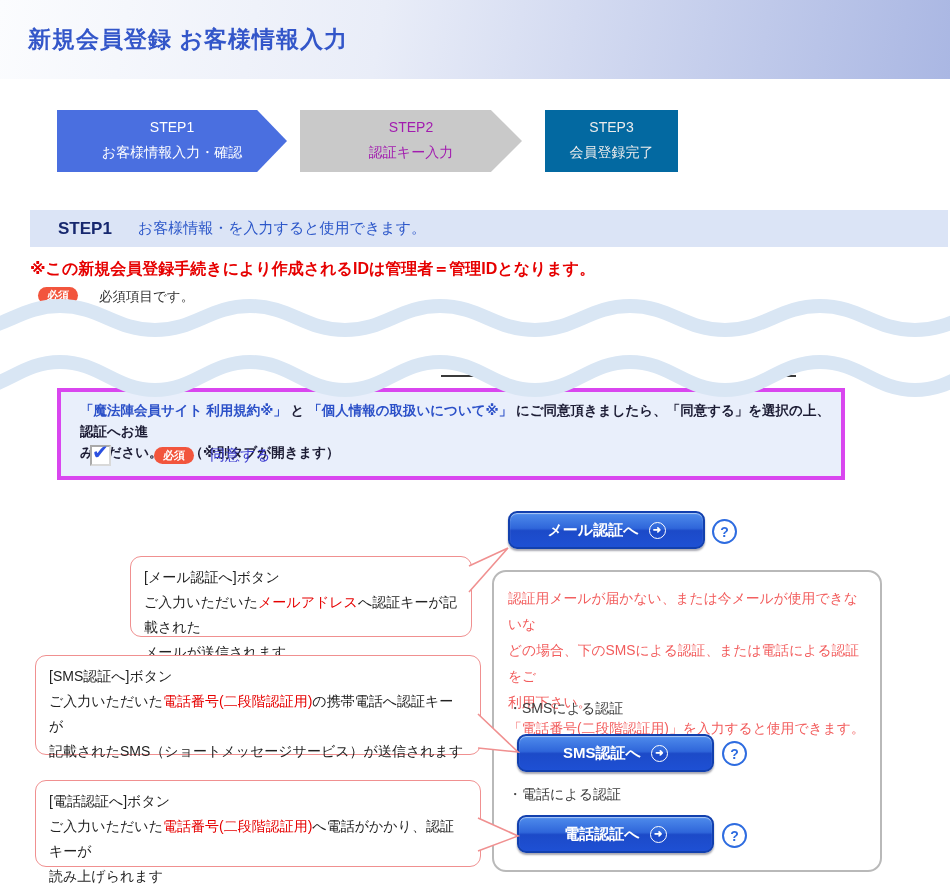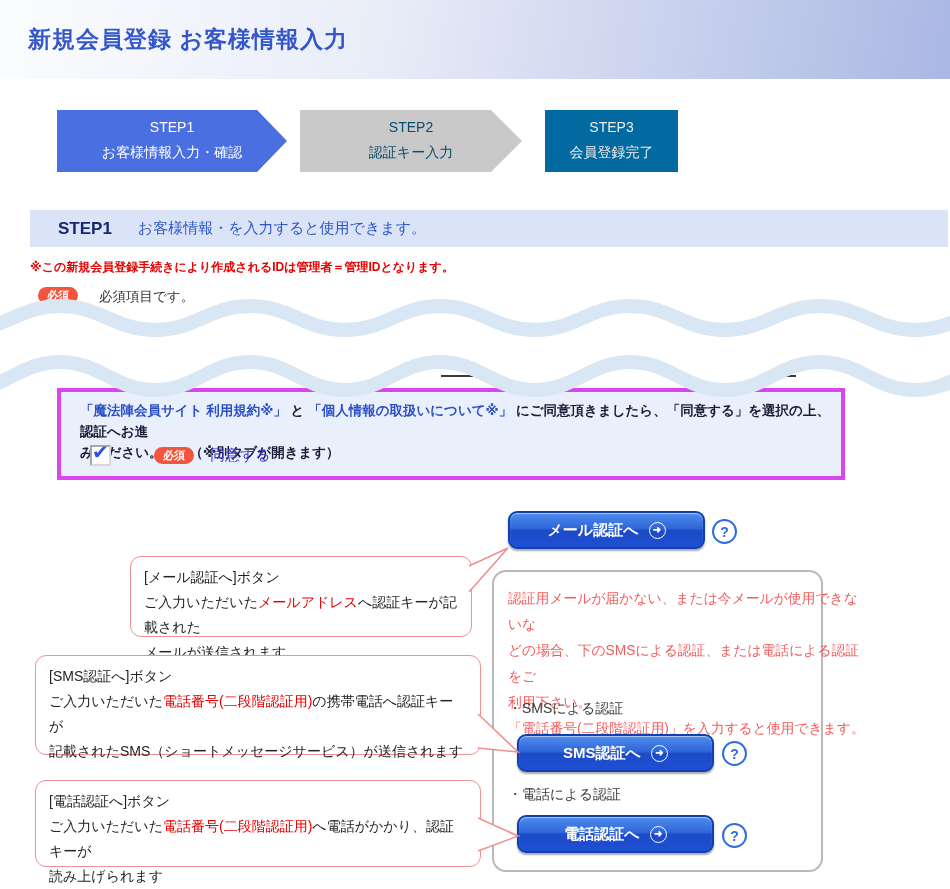--- a/index.html
+++ b/index.html
@@ -11,31 +11,31 @@
     background:linear-gradient(100deg,#fbfcfe 0%,#e9edf8 40%,#aab7e3 100%);}
   .page-title{position:absolute;left:28px;top:24px;font-size:23px;font-weight:bold;
     color:#3356c9;letter-spacing:1px;}
 
   
   .step{position:absolute;top:110px;height:62px;color:#fff;text-align:center;}
   .step .l1{margin-top:9px;font-size:14px;}
   .step .l2{margin-top:9px;font-size:14px;}
   .step1{left:57px;width:230px;background:#4a6fe0;
     clip-path:polygon(0 0,87% 0,100% 50%,87% 100%,0 100%);}
-  .step2{left:300px;width:222px;background:#c9c9c9;color:#0c4a6e;
+  .step2{left:300px;width:222px;background:#c9c9c9;color:#a21caf;
     clip-path:polygon(0 0,86% 0,100% 50%,86% 100%,0 100%);}
   .step3{left:545px;width:133px;background:#0369a1;color:#ececec;}
 
   
   .section-bar{position:absolute;left:30px;top:210px;width:918px;height:37px;
     background:#dbe4f6;display:flex;align-items:center;}
   .section-step{font-size:17px;font-weight:bold;color:#16276e;margin-left:28px;}
   .section-msg{font-size:15px;color:#2c57c9;margin-left:26px;}
 
-  .admin-note{position:absolute;left:30px;top:259px;font-size:12px;color:#e60000;font-weight:bold;}
+  .admin-note{position:absolute;left:30px;top:259px;font-size:16px;color:#e60000;font-weight:bold;}
 
   .badge{display:inline-block;background:#f2553d;color:#fff;font-size:11px;font-weight:bold;
     border-radius:10px;padding:3px 9px;line-height:1;}
   .required-badge{position:absolute;left:38px;top:287px;}
   .required-note{position:absolute;left:99px;top:288px;font-size:13.5px;color:#333;}
 
   
   .wave-svg{position:absolute;left:0;top:250px;width:950px;height:180px;z-index:5;pointer-events:none;}
 
   
@@ -67,21 +67,21 @@
   .btn-phone{left:517px;top:815px;}
 
   .help{position:absolute;width:21px;height:21px;border:2px solid #2e6ce0;border-radius:50%;
     color:#2e6ce0;font-size:14px;font-weight:bold;background:#fff;z-index:3;
     display:flex;align-items:center;justify-content:center;cursor:pointer;box-sizing:content-box;}
   .help-mail{left:712px;top:519px;}
   .help-sms{left:722px;top:741px;}
   .help-phone{left:722px;top:823px;}
 
   
-  .panel{position:absolute;left:492px;top:570px;width:331px;height:302px;
+  .panel{position:absolute;left:492px;top:570px;width:390px;height:302px;
     border:2px solid #b9b9b9;border-radius:14px;box-sizing:border-box;z-index:1;}
   .panel-notice{position:absolute;left:14px;top:14px;width:362px;font-size:13.8px;
     line-height:26px;color:#f25c5c;}
   .bullet{position:absolute;left:14px;font-size:14px;color:#3c3c3c;}
   .bullet-sms{top:128px;}
   .bullet-phone{top:214px;}
 
   
   .callout{position:absolute;border:1.5px solid #f09090;border-radius:11px;background:#fff;
     box-sizing:border-box;padding:8px 13px;font-size:14px;line-height:25px;color:#222;z-index:2;}

